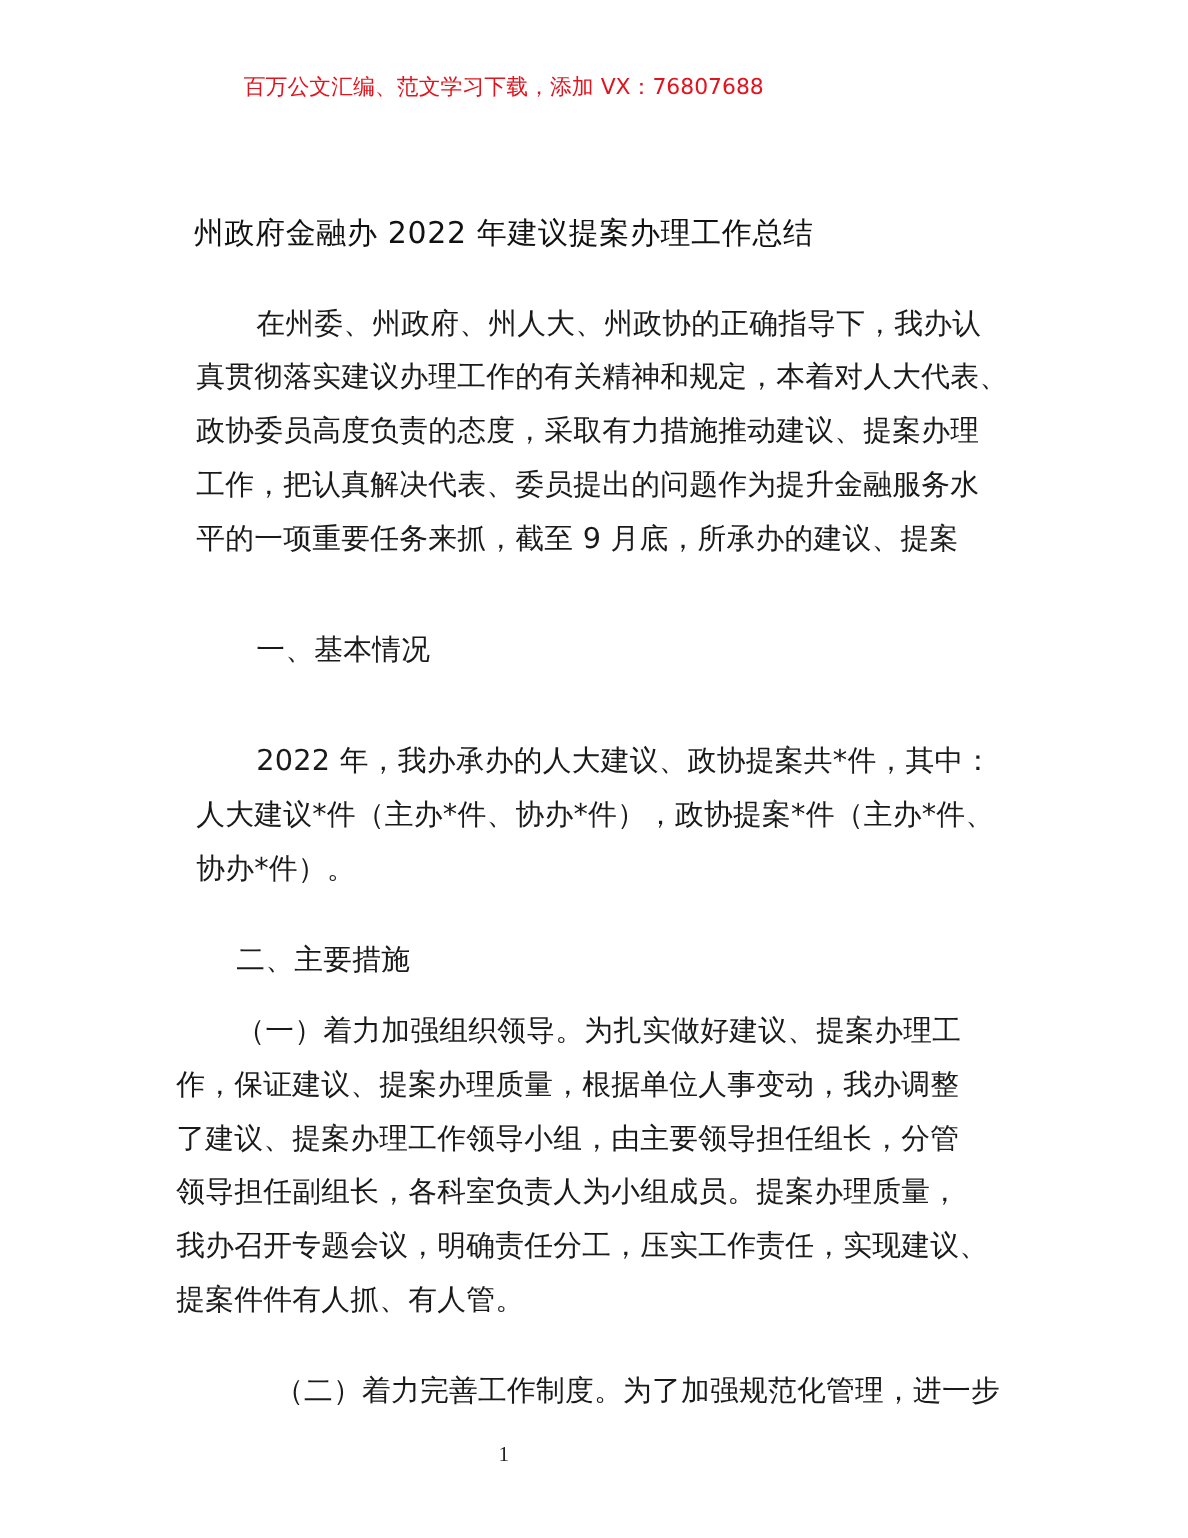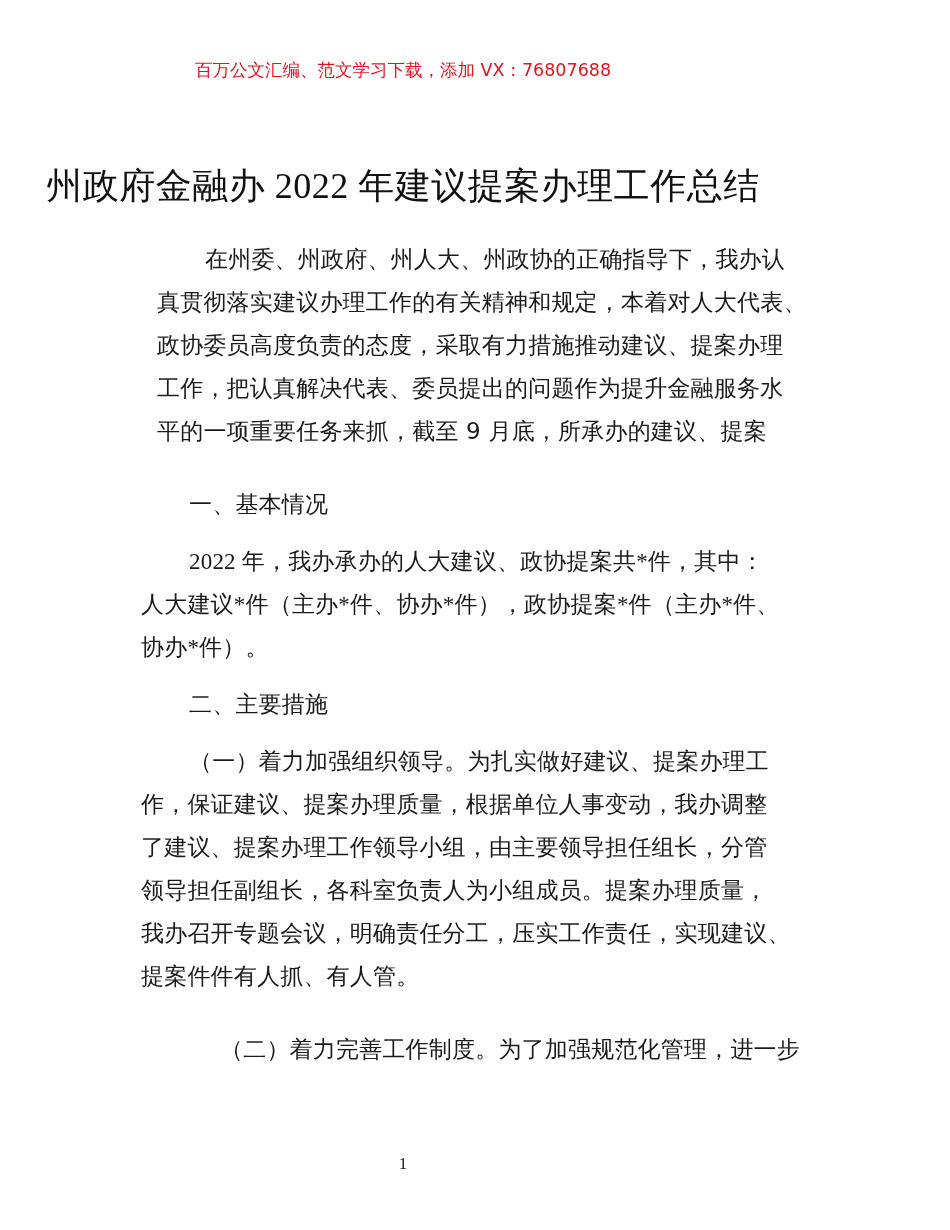--- a/index.html
+++ b/index.html
@@ -29,25 +29,24 @@
       font-size: 17.5px;
       color: #e0141e;
       letter-spacing: 0px;
       line-height: 26px;
     }
     .doc-title {
       position: absolute;
       left: 0; right: 0;
       top: 166px;
       text-align: center;
-      font-size: 36px;
+      font-size: 24px;
       line-height: 40px;
       color: #111111;
       letter-spacing: 0.5px;
-      font-family: Liberation Serif, serif;
     }
     .body-text {
       position: absolute;
       left: 141px;
       width: 690px;
       top: 222px;
     }
     .line {
       display: block;
       font-size: 23px;
@@ -81,26 +80,26 @@
 
     <p style="margin:16px;">
       <span class="line indent">在州委、州政府、州人大、州政协的正确指导下，我办认</span>
       <span class="line">真贯彻落实建议办理工作的有关精神和规定，本着对人大代表、</span>
       <span class="line">政协委员高度负责的态度，采取有力措施推动建议、提案办理</span>
       <span class="line">工作，把认真解决代表、委员提出的问题作为提升金融服务水</span>
       <span class="line">平的一项重要任务来抓，截至 9 月底，所承办的建议、提案</span>
     </p>
     <div class="gap"></div>
 
-    <h2 style="margin:0;font-weight:normal;">
+    <h2 style="margin:16px;font-weight:normal;">
       <span class="line indent">一、基本情况</span>
     </h2>
     <div class="gap"></div>
 
-    <p style="margin:0;font-family:Liberation Serif, serif;">
+    <p style="margin:16px;">
       <span class="line indent">2022 年，我办承办的人大建议、政协提案共*件，其中：</span>
       <span class="line">人大建议*件（主办*件、协办*件），政协提案*件（主办*件、</span>
       <span class="line">协办*件）。</span>
     </p>
     <div class="gap"></div>
 
     <h2 style="margin:0;font-weight:normal;">
       <span class="line indent">二、主要措施</span>
     </h2>
     <div class="gap"></div>

